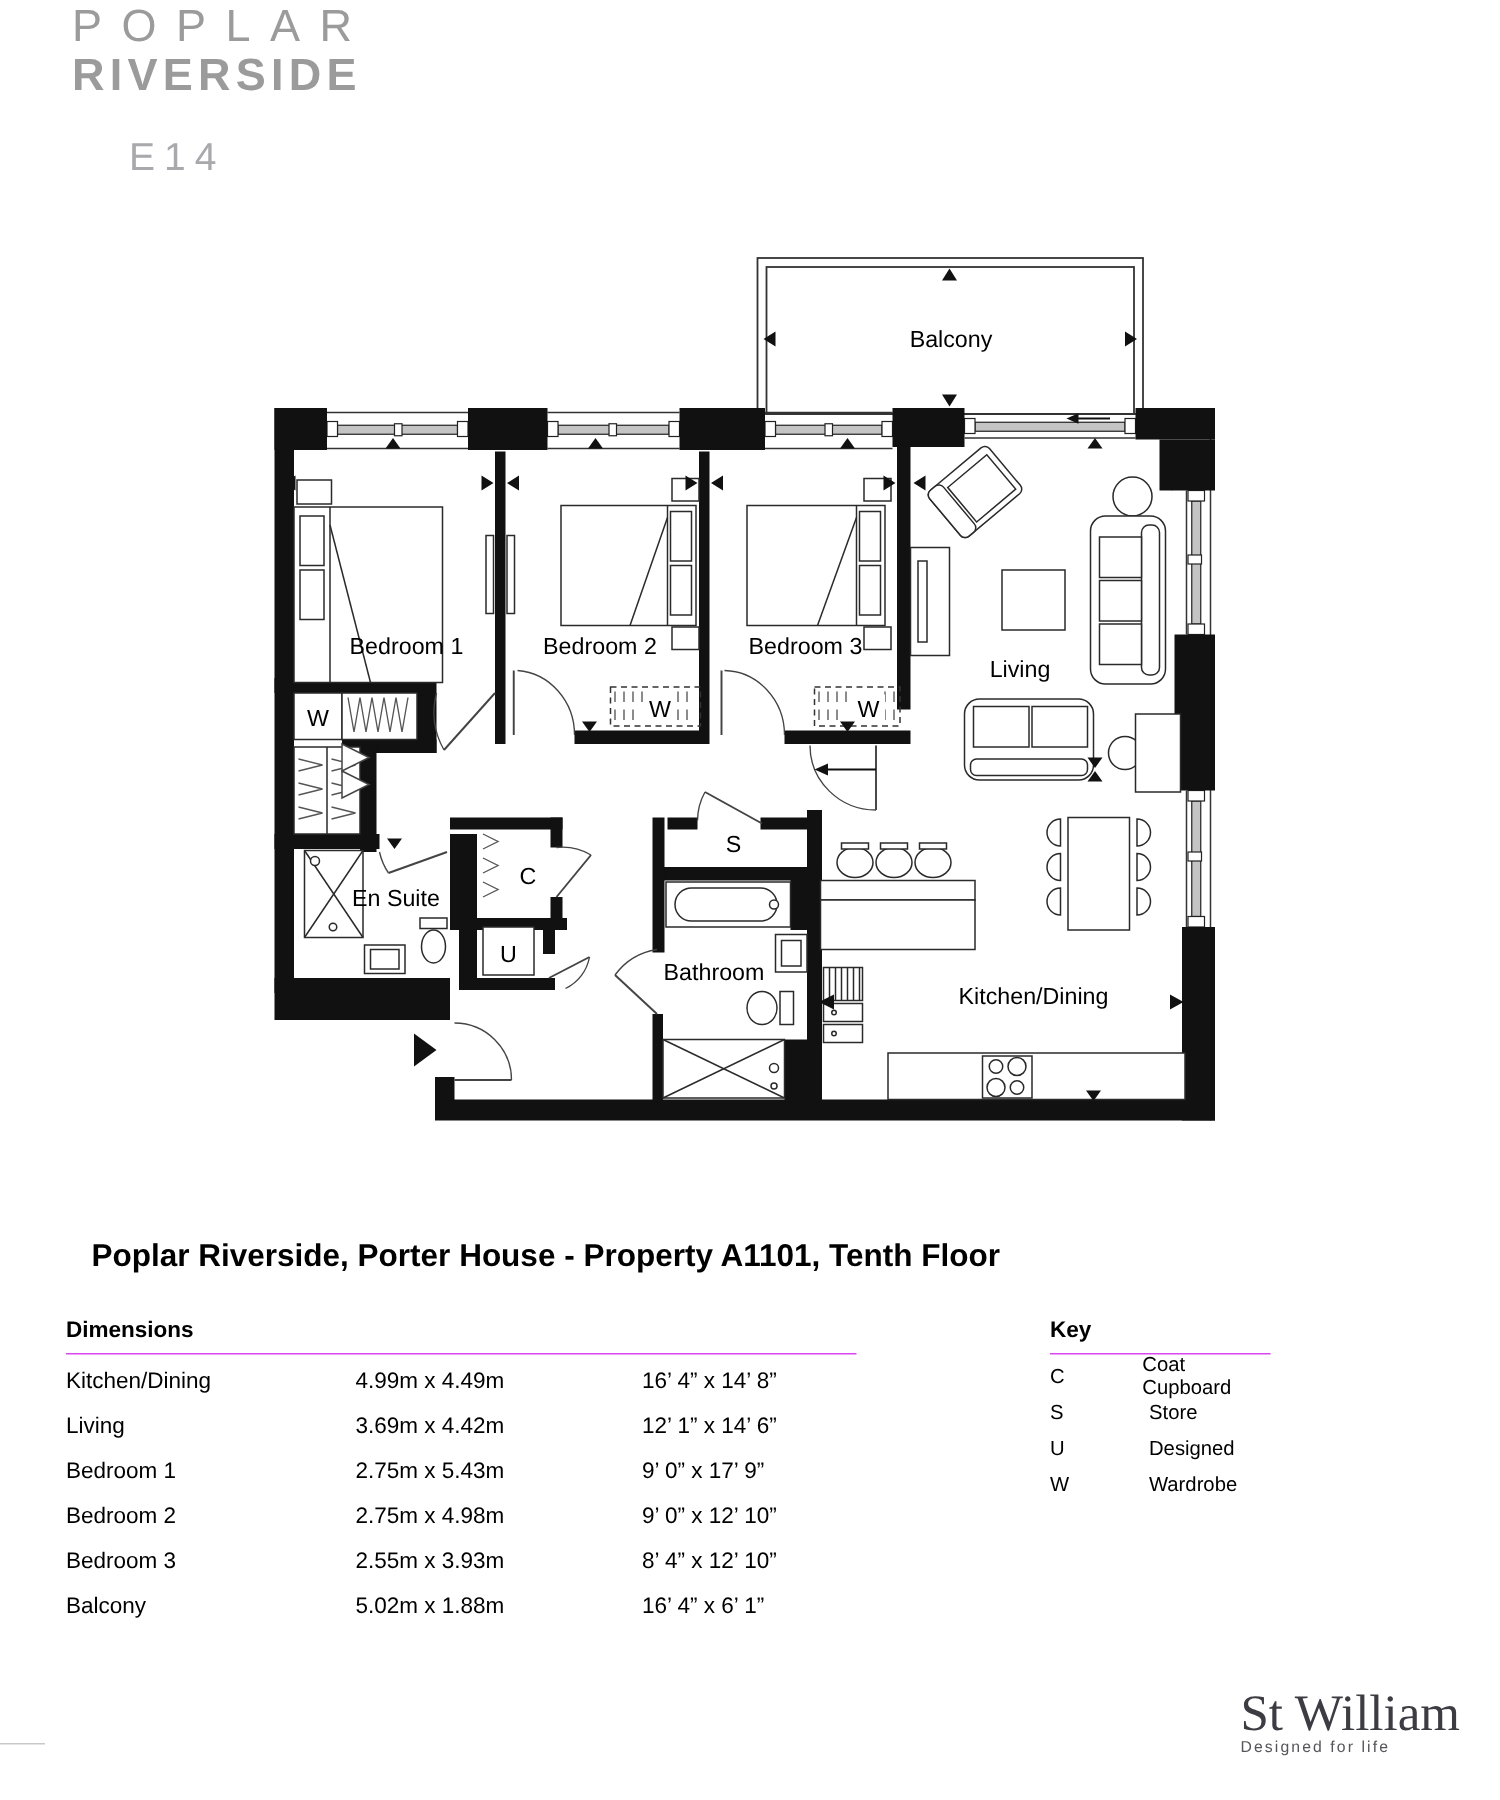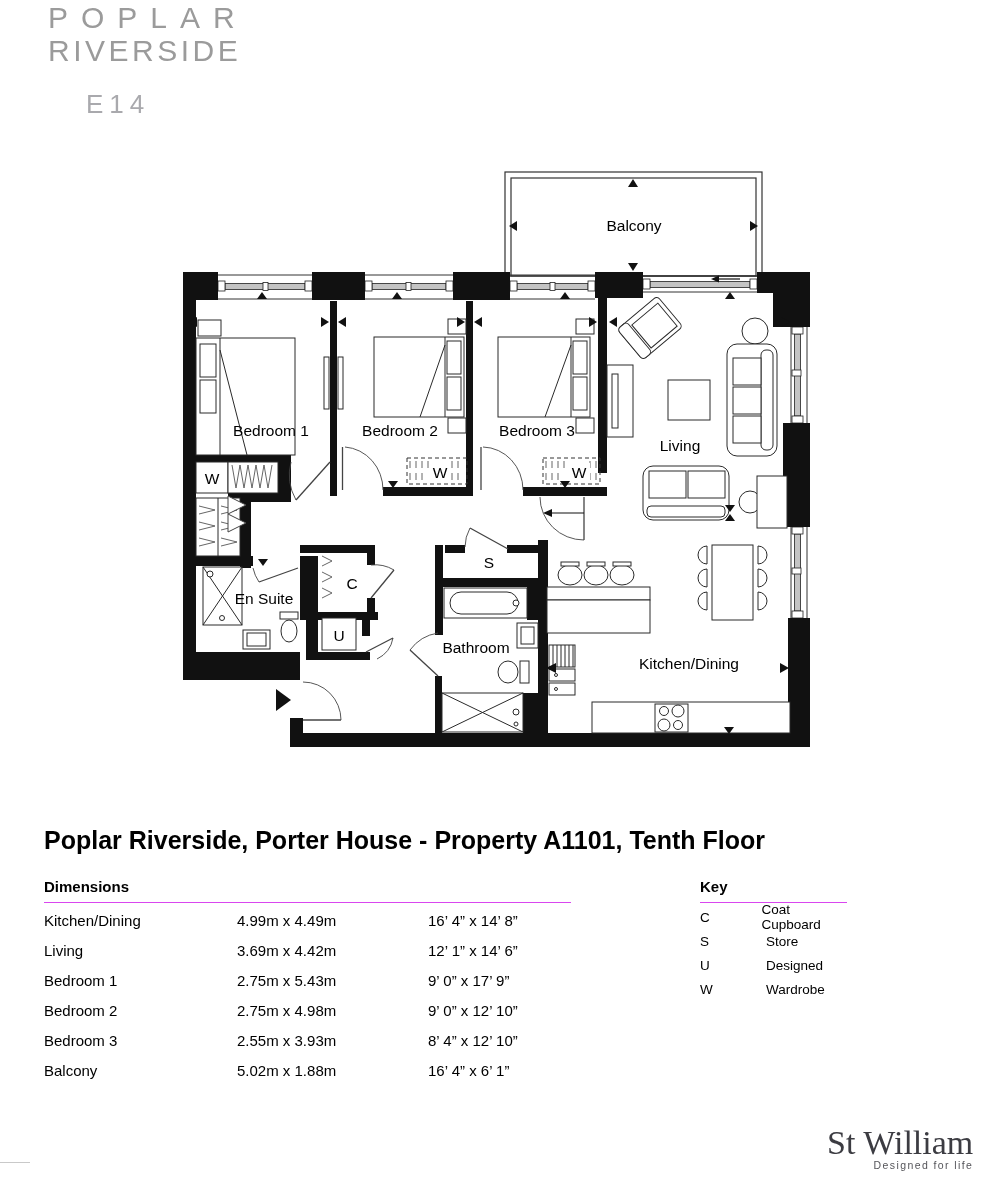--- a/index.html
+++ b/index.html
@@ -3,42 +3,42 @@
 <meta charset="utf-8">
 <style>
   html,body{margin:0;padding:0;}
   body{
     width:1000px;height:1200px;position:relative;background:#fff;
     font-family:"Liberation Sans",sans-serif;color:#000;overflow:hidden;
   }
   
   .logo{position:absolute;left:48px;top:3px;line-height:1;}
   .logo-line1{font-size:30px;font-weight:400;letter-spacing:13px;color:#9b9b9b;}
-  .logo-line2{font-size:30px;font-weight:400;letter-spacing:3.5px;color:#9b9b9b;margin-top:3px;}
+  .logo-line2{font-size:30px;font-weight:700;letter-spacing:3.5px;color:#9b9b9b;margin-top:3px;}
   .logo-line3{font-size:26px;font-weight:400;letter-spacing:6px;color:#a9a9ad;margin-top:25px;margin-left:38px;}
   
   .plan{position:absolute;left:0;top:150px;width:1000px;height:620px;}
   .plan text{font-family:"Liberation Sans",sans-serif;font-size:15.5px;fill:#000;}
   
-  .page-title{position:absolute;left:44px;top:826px;font-size:25px;font-weight:700;}
+  .page-title{position:absolute;left:61px;top:826px;font-size:21px;font-weight:700;}
   
   .dims{position:absolute;left:44px;top:878px;width:527px;}
   .sec-heading{font-size:15px;font-weight:700;padding-bottom:7px;border-bottom:1px solid #d946ef;}
   .dims-rows{margin-top:2px;}
   .dims-row{display:flex;height:30px;align-items:center;font-size:15px;}
   .dims-row .c1{width:193px;}
   .dims-row .c2{width:191px;}
   .dims-row .c3{flex:1;}
   
   .key{position:absolute;left:700px;top:878px;width:147px;}
   .key-rows{margin-top:2px;}
   .key-row{display:flex;height:24px;align-items:center;font-size:13.5px;}
   .key-row .kc{width:66px;}
   
-  .brand{position:absolute;left:827px;top:1126px;line-height:1;text-align:right;}
+  .brand{position:absolute;left:827px;top:1126px;line-height:1;}
   .brand-name{font-family:"Liberation Serif","DejaVu Serif",serif;font-size:34px;color:#3c3c42;}
   .brand-tagline{font-size:10.5px;letter-spacing:1.4px;color:#55555a;margin-top:0;}
   .corner-line{position:absolute;left:0;top:1162px;width:30px;height:1px;background:#c9c9c9;}
 </style>
 </head>
 <body>
 
 <div class="logo">
   <div class="logo-line1">POPLAR</div>
   <div class="logo-line2">RIVERSIDE</div>

